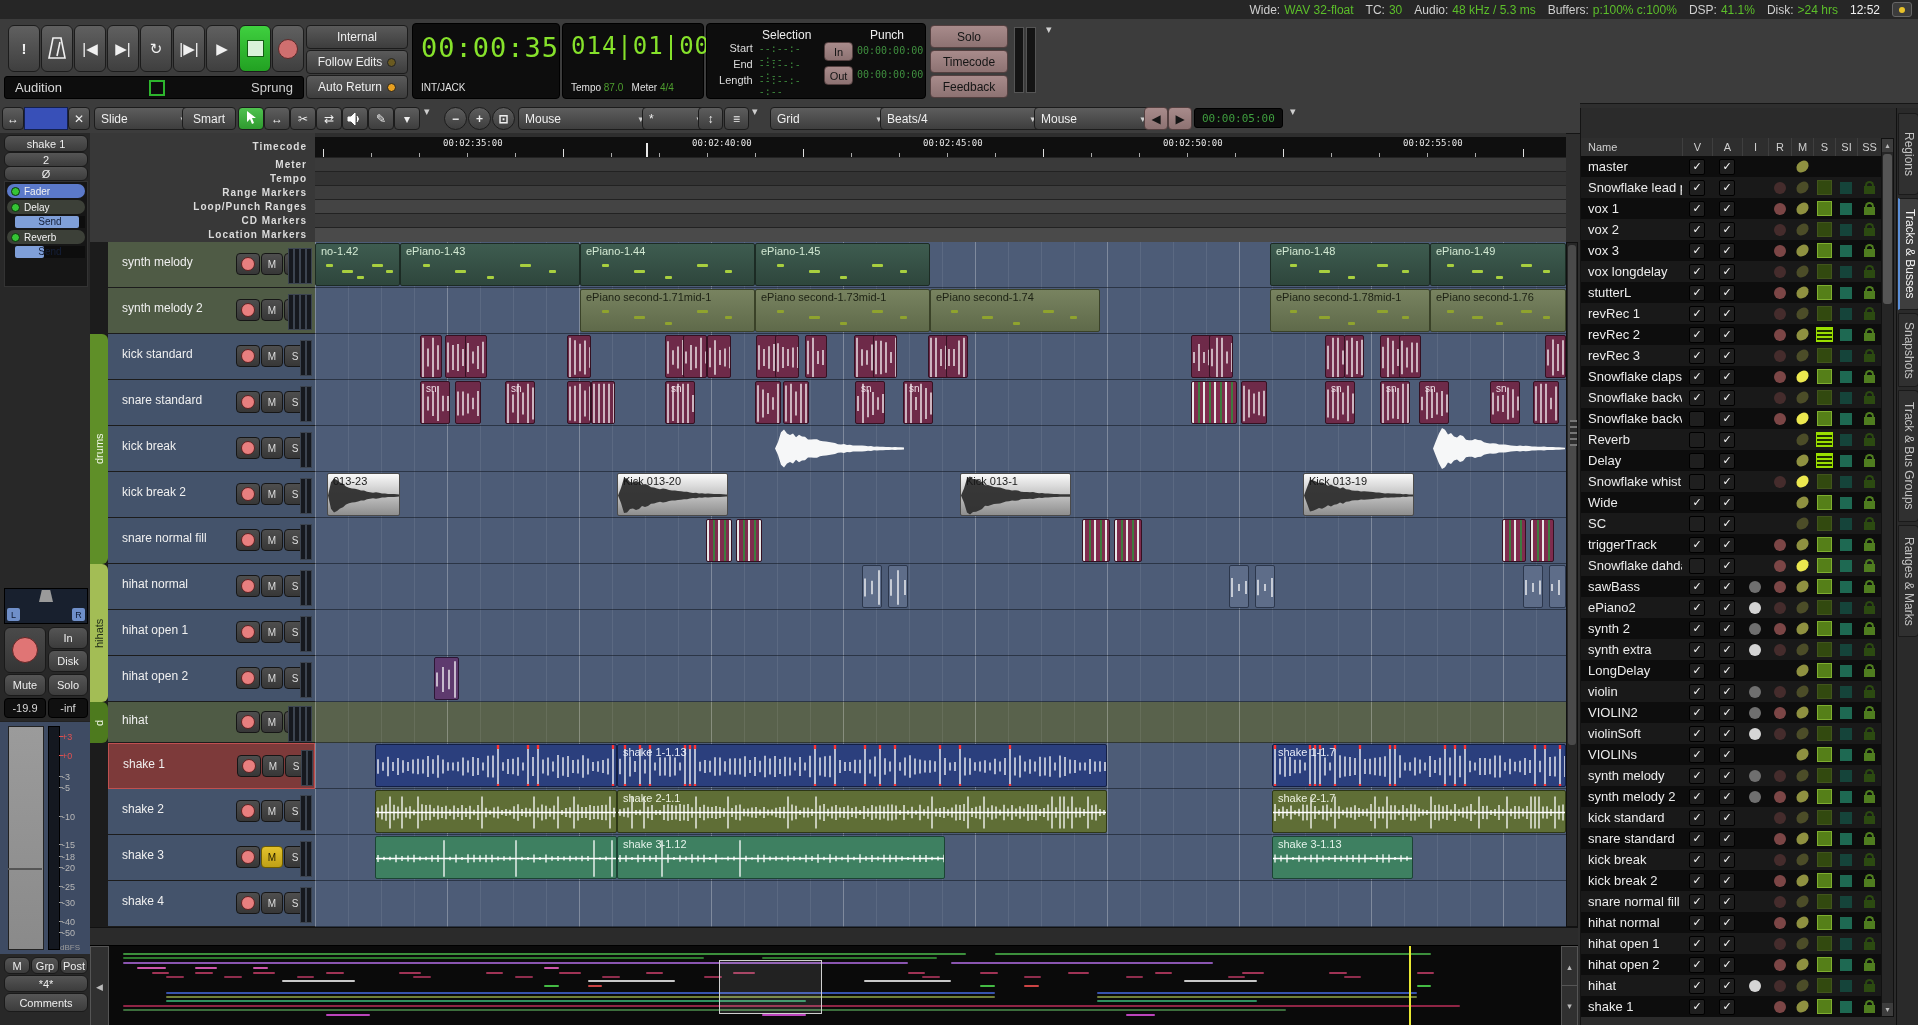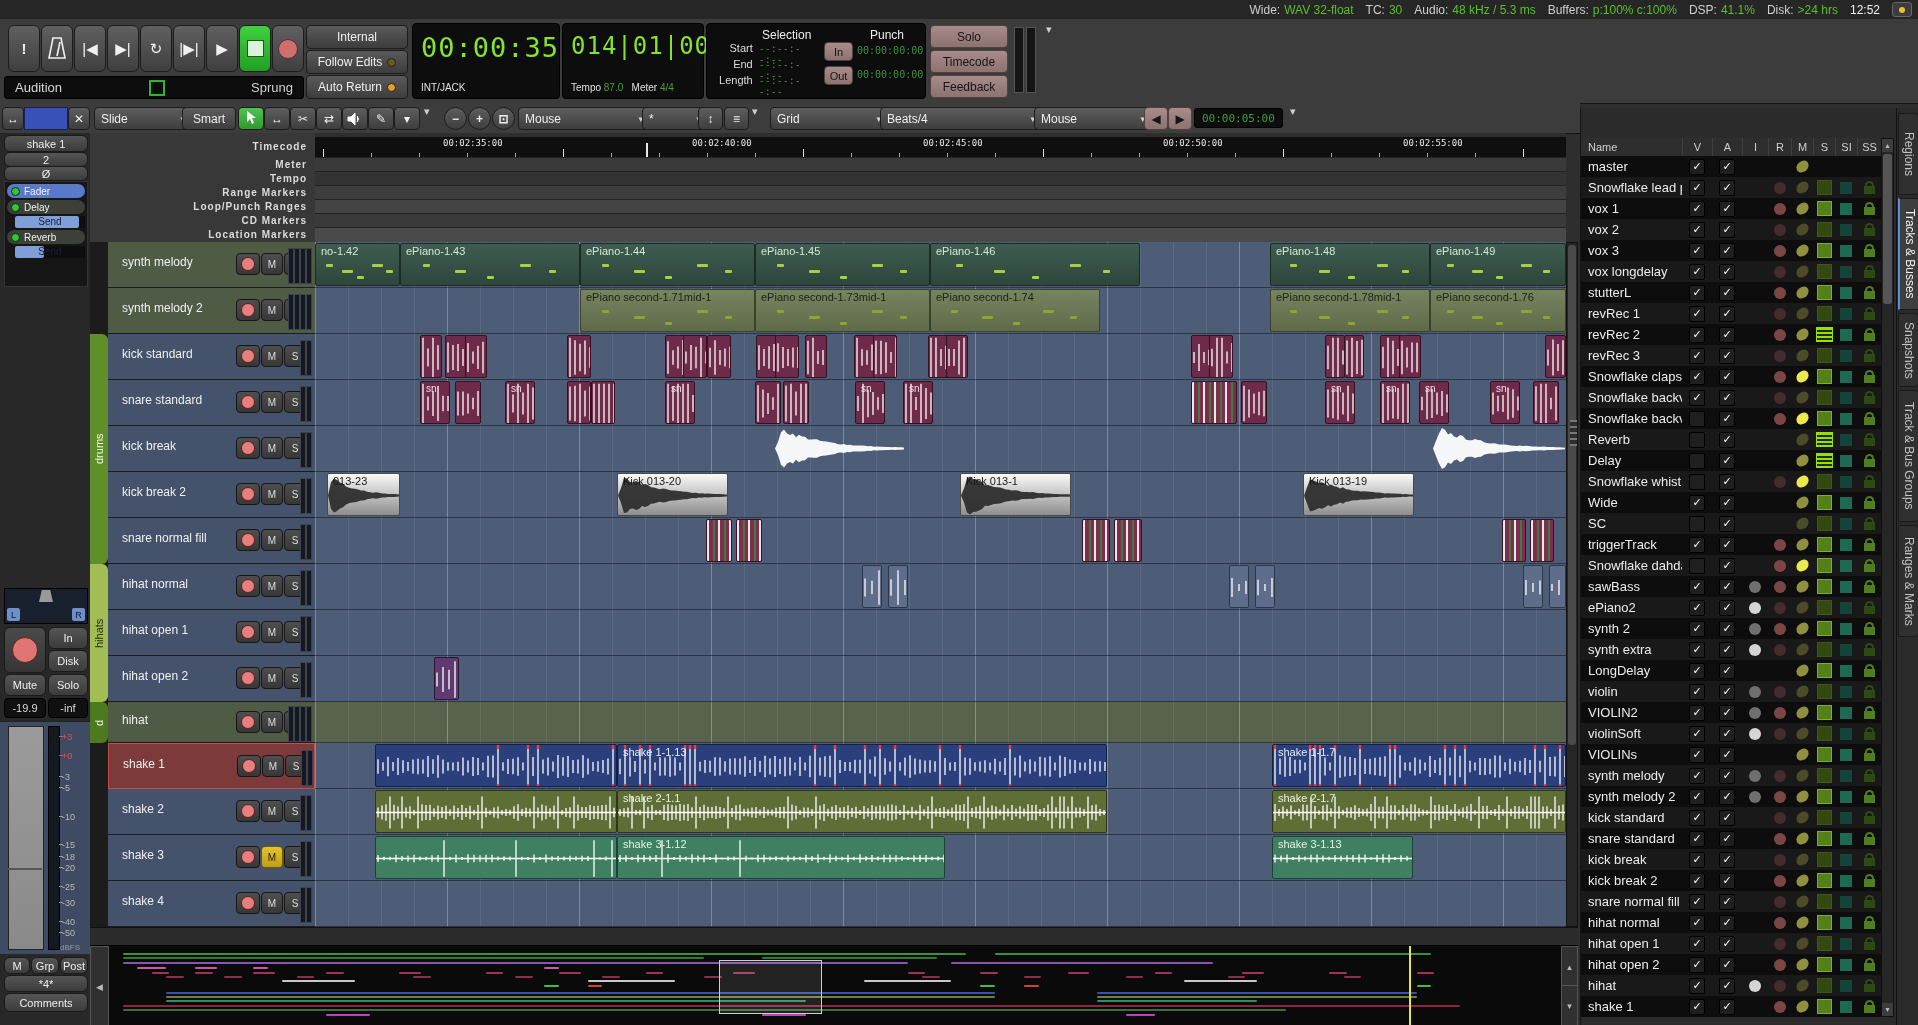--- a/index.html
+++ b/index.html
@@ -667,28 +667,20 @@
           <div class="note" style="left: 144px; top: 26px; width: 7px; background: rgb(168, 207, 63);"></div>
         </div>
         <div class="region rg-midi1" style="left: 440px; width: 175px; height: 43px;">
           <div class="rlabel">ePiano-1.45</div>
           <div class="note" style="left: 21px; top: 20px; width: 7px; background: rgb(168, 207, 63);"></div>
           <div class="note" style="left: 53px; top: 26px; width: 11px; background: rgb(168, 207, 63);"></div>
           <div class="note" style="left: 84px; top: 32px; width: 7px; background: rgb(168, 207, 63);"></div>
           <div class="note" style="left: 116px; top: 20px; width: 11px; background: rgb(168, 207, 63);"></div>
           <div class="note" style="left: 144px; top: 26px; width: 7px; background: rgb(168, 207, 63);"></div>
         </div>
-        <div class="region rg-midi1" style="left: 615px; width: 210px; height: 43px;">
-          <div class="rlabel">ePiano-1.46</div>
-          <div class="note" style="left: 25px; top: 20px; width: 7px; background: rgb(168, 207, 63);"></div>
-          <div class="note" style="left: 63px; top: 26px; width: 11px; background: rgb(168, 207, 63);"></div>
-          <div class="note" style="left: 101px; top: 32px; width: 7px; background: rgb(168, 207, 63);"></div>
-          <div class="note" style="left: 139px; top: 20px; width: 11px; background: rgb(168, 207, 63);"></div>
-          <div class="note" style="left: 172px; top: 26px; width: 7px; background: rgb(168, 207, 63);"></div>
-        </div>
         <div class="region rg-midi1" style="left: 955px; width: 160px; height: 43px;">
           <div class="rlabel">ePiano-1.48</div>
           <div class="note" style="left: 19px; top: 20px; width: 7px; background: rgb(168, 207, 63);"></div>
           <div class="note" style="left: 48px; top: 26px; width: 11px; background: rgb(168, 207, 63);"></div>
           <div class="note" style="left: 77px; top: 32px; width: 7px; background: rgb(168, 207, 63);"></div>
           <div class="note" style="left: 106px; top: 20px; width: 11px; background: rgb(168, 207, 63);"></div>
           <div class="note" style="left: 131px; top: 26px; width: 7px; background: rgb(168, 207, 63);"></div>
         </div>
         <div class="region rg-midi1" style="left: 1115px; width: 136px; height: 43px;">
           <div class="rlabel">ePiano-1.49</div>

